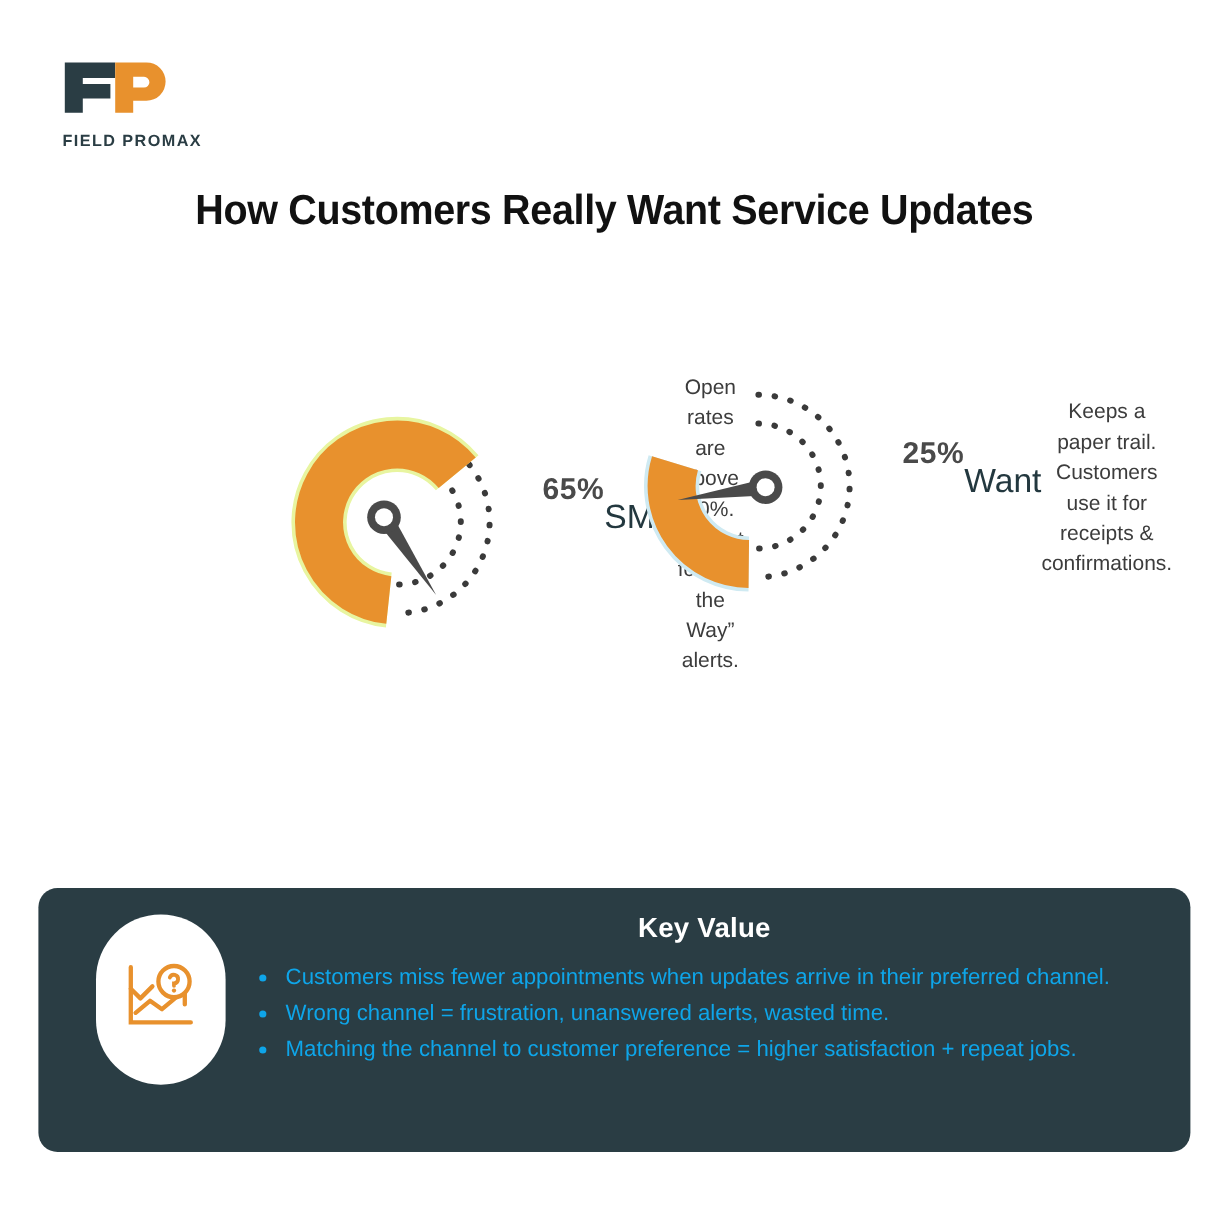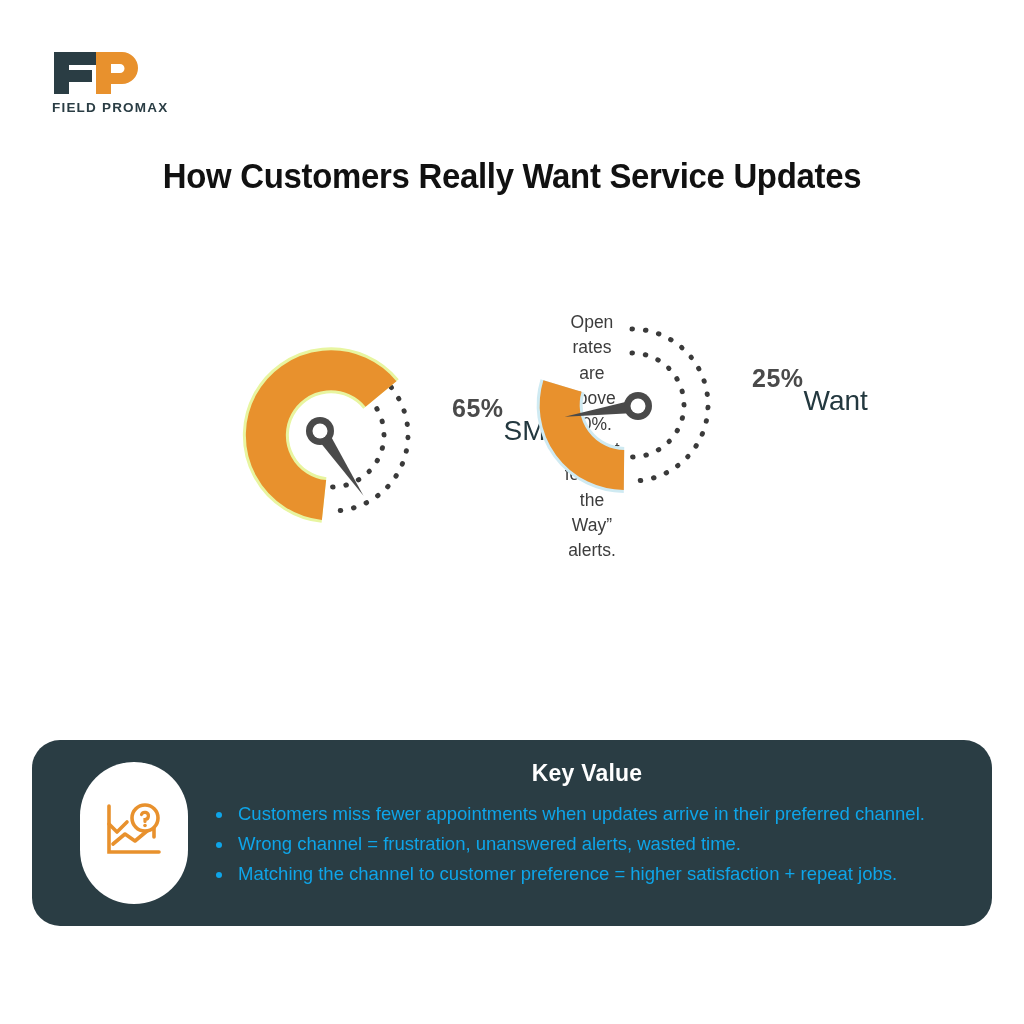--- a/index.html
+++ b/index.html
@@ -21,21 +21,21 @@
     left: 52px;
     top: 48px;
     width: 190px;
   }
   .logo-mark {
     width: 88px;
     height: 48px;
     position: relative;
   }
   .logo-wordmark {
-    margin-top: 4px;
+    margin-top: 14px;
     font-size: 13.5px;
     font-weight: 700;
     letter-spacing: 1.2px;
     color: #2A3D44;
     font-family: "Liberation Sans", sans-serif;
   }
 
   
   .title {
     position: absolute;
@@ -100,23 +100,23 @@
     max-width: 220px;
   }
   .col-push .gauge-desc { max-width: 215px; }
 
   
   .keyvalue {
     position: absolute;
     left: 32px;
     top: 740px;
     width: 960px;
-    height: 186px;
+    height: 220px;
     background: #2A3D44;
-    border-radius: 28px;
+    border-radius: 16px;
     box-sizing: border-box;
   }
   .kv-pill {
     position: absolute;
     left: 48px;
     top: 22px;
     width: 108px;
     height: 142px;
     background: #ffffff;
     border-radius: 54px;
@@ -200,20 +200,21 @@
         </g>
         <g transform="rotate(-11 126 118)">
           <path d="M 126 111 L 52 114.5 L 126 125 Z" fill="#4A4A4A"></path>
         </g>
         <circle cx="126" cy="118" r="14" fill="#4A4A4A"></circle>
         <circle cx="126" cy="118" r="7.5" fill="#ffffff"></circle>
       </svg>
     </div>
     <div class="gauge-pct">25%</div>
     <div class="gauge-name">Want</div>
+    <div class="gauge-desc">Keeps a paper trail. Customers use it for receipts &amp; confirmations.</div>
   </div>
 
 
 </div>
 
 <div class="keyvalue">
   <div class="kv-pill">
     <span>
       <svg width="62" height="58" viewBox="0 0 62 58">
         <path d="M6 4 L6 50 L56 50" fill="none" stroke="#E8912D" stroke-width="3.6" stroke-linecap="round"></path>

